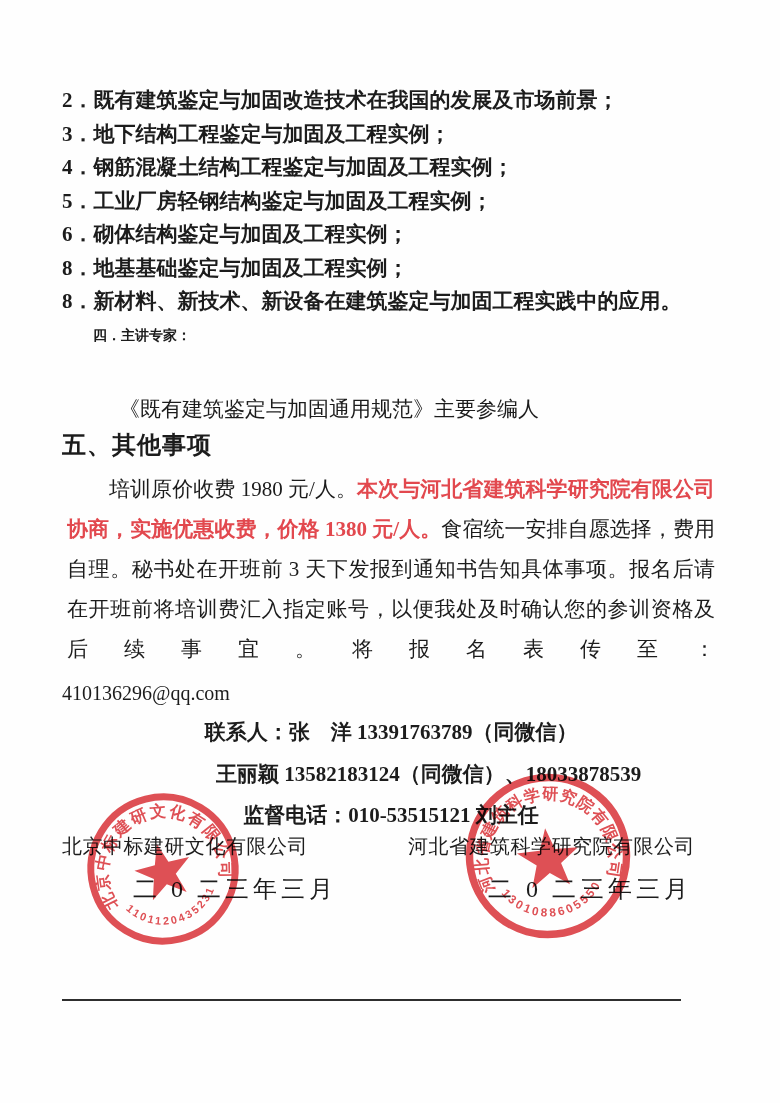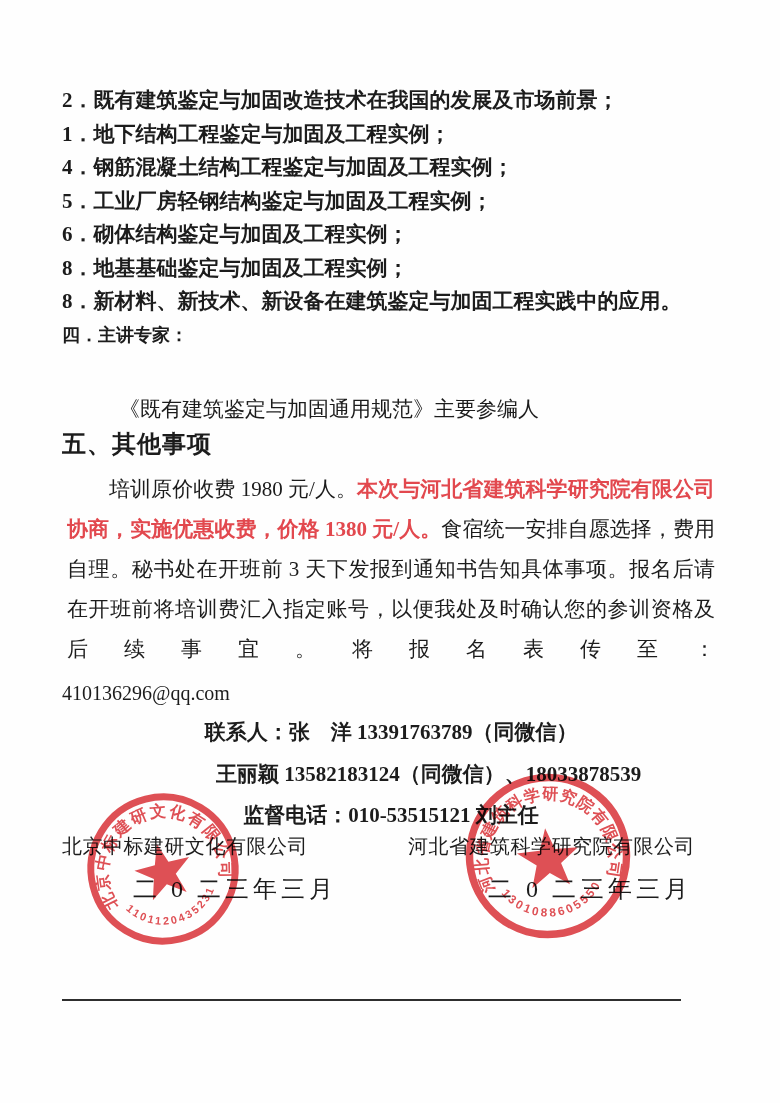--- a/index.html
+++ b/index.html
@@ -11,24 +11,24 @@
     font-family:"Liberation Serif","DejaVu Serif",serif;
     color:#1c1c1c;
     overflow:hidden;
   }
   .flow { position:absolute; left:62px; right:60px; top:84px; }
 
   .agenda-item {
     font-size:21px; line-height:33.5px; font-weight:600;
     white-space:nowrap;
   }
-  .sec4-heading { font-size:18px; font-weight:700; line-height:33px; }
+  .sec4-heading { font-size:14px; font-weight:700; line-height:33px;margin-left:31px; }
   .expert-line  { font-size:21px; line-height:35px; text-indent:57px;margin-top:40px; }
   .sec5-heading {
-    font-family:Liberation Mono, monospace;
+    font-family:Liberation Serif, serif;
     font-size:24px; font-weight:700; line-height:37px;
     letter-spacing:1px;
   }
   .body-para {
     margin:5px; font-size:21px; line-height:40px;
     text-align:justify; text-align-last:justify;
     text-indent:42px;
   }
   .red-strong { font-weight:700; }
   .email-line { font-size:20px; line-height:38px; }
@@ -53,21 +53,21 @@
     width:619px; height:2px; background:#2e2e2e;
   }
 </style>
 </head>
 <body>
 
 <div class="page">
 
   <div class="flow">
     <div class="agenda-item">2．既有建筑鉴定与加固改造技术在我国的发展及市场前景；</div>
-    <div class="agenda-item">1．地下结构工程鉴定与加固及工程实例；</div>
+    <div class="agenda-item">3．地下结构工程鉴定与加固及工程实例；</div>
     <div class="agenda-item">4．钢筋混凝土结构工程鉴定与加固及工程实例；</div>
     <div class="agenda-item">5．工业厂房轻钢结构鉴定与加固及工程实例；</div>
     <div class="agenda-item">6．砌体结构鉴定与加固及工程实例；</div>
     <div class="agenda-item">8．地基基础鉴定与加固及工程实例；</div>
     <div class="agenda-item">8．新材料、新技术、新设备在建筑鉴定与加固工程实践中的应用。</div>
 
     <div class="sec4-heading">四．主讲专家：</div>
     <div class="expert-line">《既有建筑鉴定与加固通用规范》主要参编人</div>
     <div class="sec5-heading">五、其他事项</div>
 

